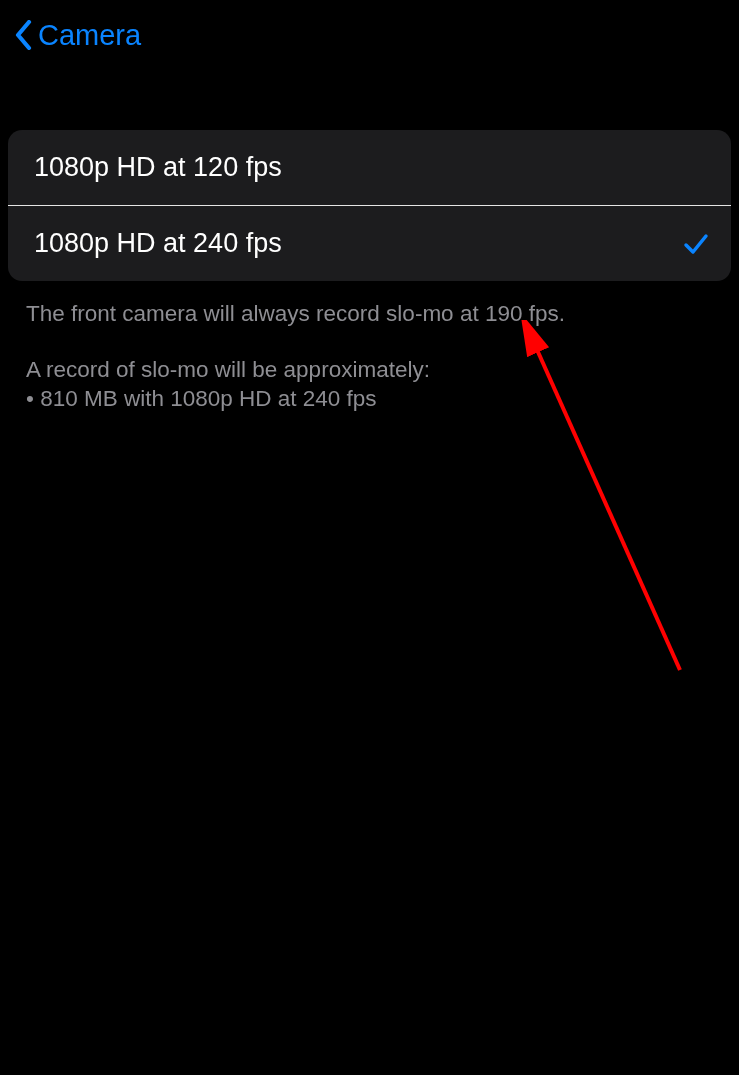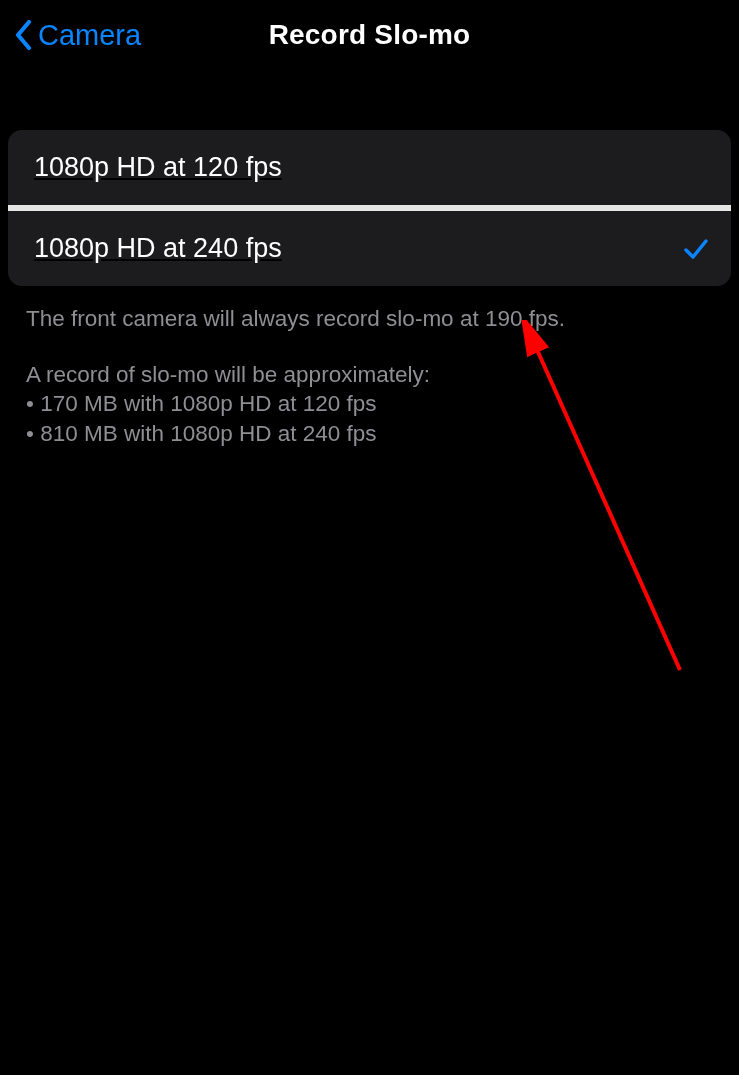--- a/index.html
+++ b/index.html
@@ -11,23 +11,22 @@
     body {
       width: 739px;
       height: 1075px;
       background: #000000;
       font-family: -apple-system, BlinkMacSystemFont, 'Helvetica Neue', Arial, sans-serif;
       overflow: hidden;
       position: relative;
     }
     .header {
       display: flex;
-      align-items: center;
       height: 70px;
-      padding: 10px 14px;
+      padding: 4px 14px;
       position: relative;
     }
     .back-btn {
       display: flex;
       align-items: center;
       cursor: pointer;
       z-index: 2;
     }
     .back-chevron {
       width: 18px;
@@ -47,31 +46,30 @@
       color: #ffffff;
       font-size: 28px;
       font-weight: 600;
       letter-spacing: 0.2px;
     }
     .list-group {
       margin: 60px 8px 0 8px;
       background: #1c1c1e;
       border-radius: 14px;
       overflow: hidden;
-      text-decoration: underline;
     }
     .list-item {
       display: flex;
       align-items: center;
       justify-content: space-between;
       padding: 22px 22px 22px 26px;
       cursor: pointer;
     }
     .list-item + .list-item {
-      border-top: 6px solid #e5e5e5;
+      border-top: 1px solid #e5e5e5;
     }
     .list-item-label {
       color: #ffffff;
       font-size: 27px;
       font-weight: 400;
     }
     .checkmark {
       width: 26px;
       height: 26px;
       flex-shrink: 0;
@@ -94,40 +92,38 @@
 </head>
 <body>
 
 <div class="header">
   <div class="back-btn">
     <svg class="back-chevron" viewBox="0 0 18 30" fill="none">
       <path d="M15 2 L4 15 L15 28" stroke="#0a84ff" stroke-width="4.2" stroke-linecap="round" stroke-linejoin="round"></path>
     </svg>
     <span class="back-label">Camera</span>
   </div>
-  <div class="title">Record Slo-mo</div>
 </div>
 
 <div class="list-group">
   <div class="list-item">
     <span class="list-item-label">1080p HD at 120 fps</span>
   </div>
   <div class="list-item">
     <span class="list-item-label">1080p HD at 240 fps</span>
     <svg class="checkmark" viewBox="0 0 26 26" fill="none">
       <path d="M3 14 L10 21 L23 5" stroke="#0a84ff" stroke-width="3.5" stroke-linecap="round" stroke-linejoin="round"></path>
     </svg>
   </div>
 </div>
 
 <div class="footer-text">
   <div>The front camera will always record slo-mo at 190 fps.</div>
   <div class="footer-block">
     <div>A record of slo-mo will be approximately:</div>
-    <div>• 170 MB with 1080p HD at 120 fps</div>
     <div>• 810 MB with 1080p HD at 240 fps</div>
   </div>
 </div>
 
 <svg class="annotation-arrow" style="left:510px; top:320px; width:180px; height:360px;" viewBox="0 0 180 360">
   <defs>
     <marker id="arrowhead" markerWidth="11" markerHeight="11" refX="5" refY="3" orient="auto">
       <polygon points="0 0, 11 3, 0 6" fill="#ff0000"></polygon>
     </marker>
   </defs>

